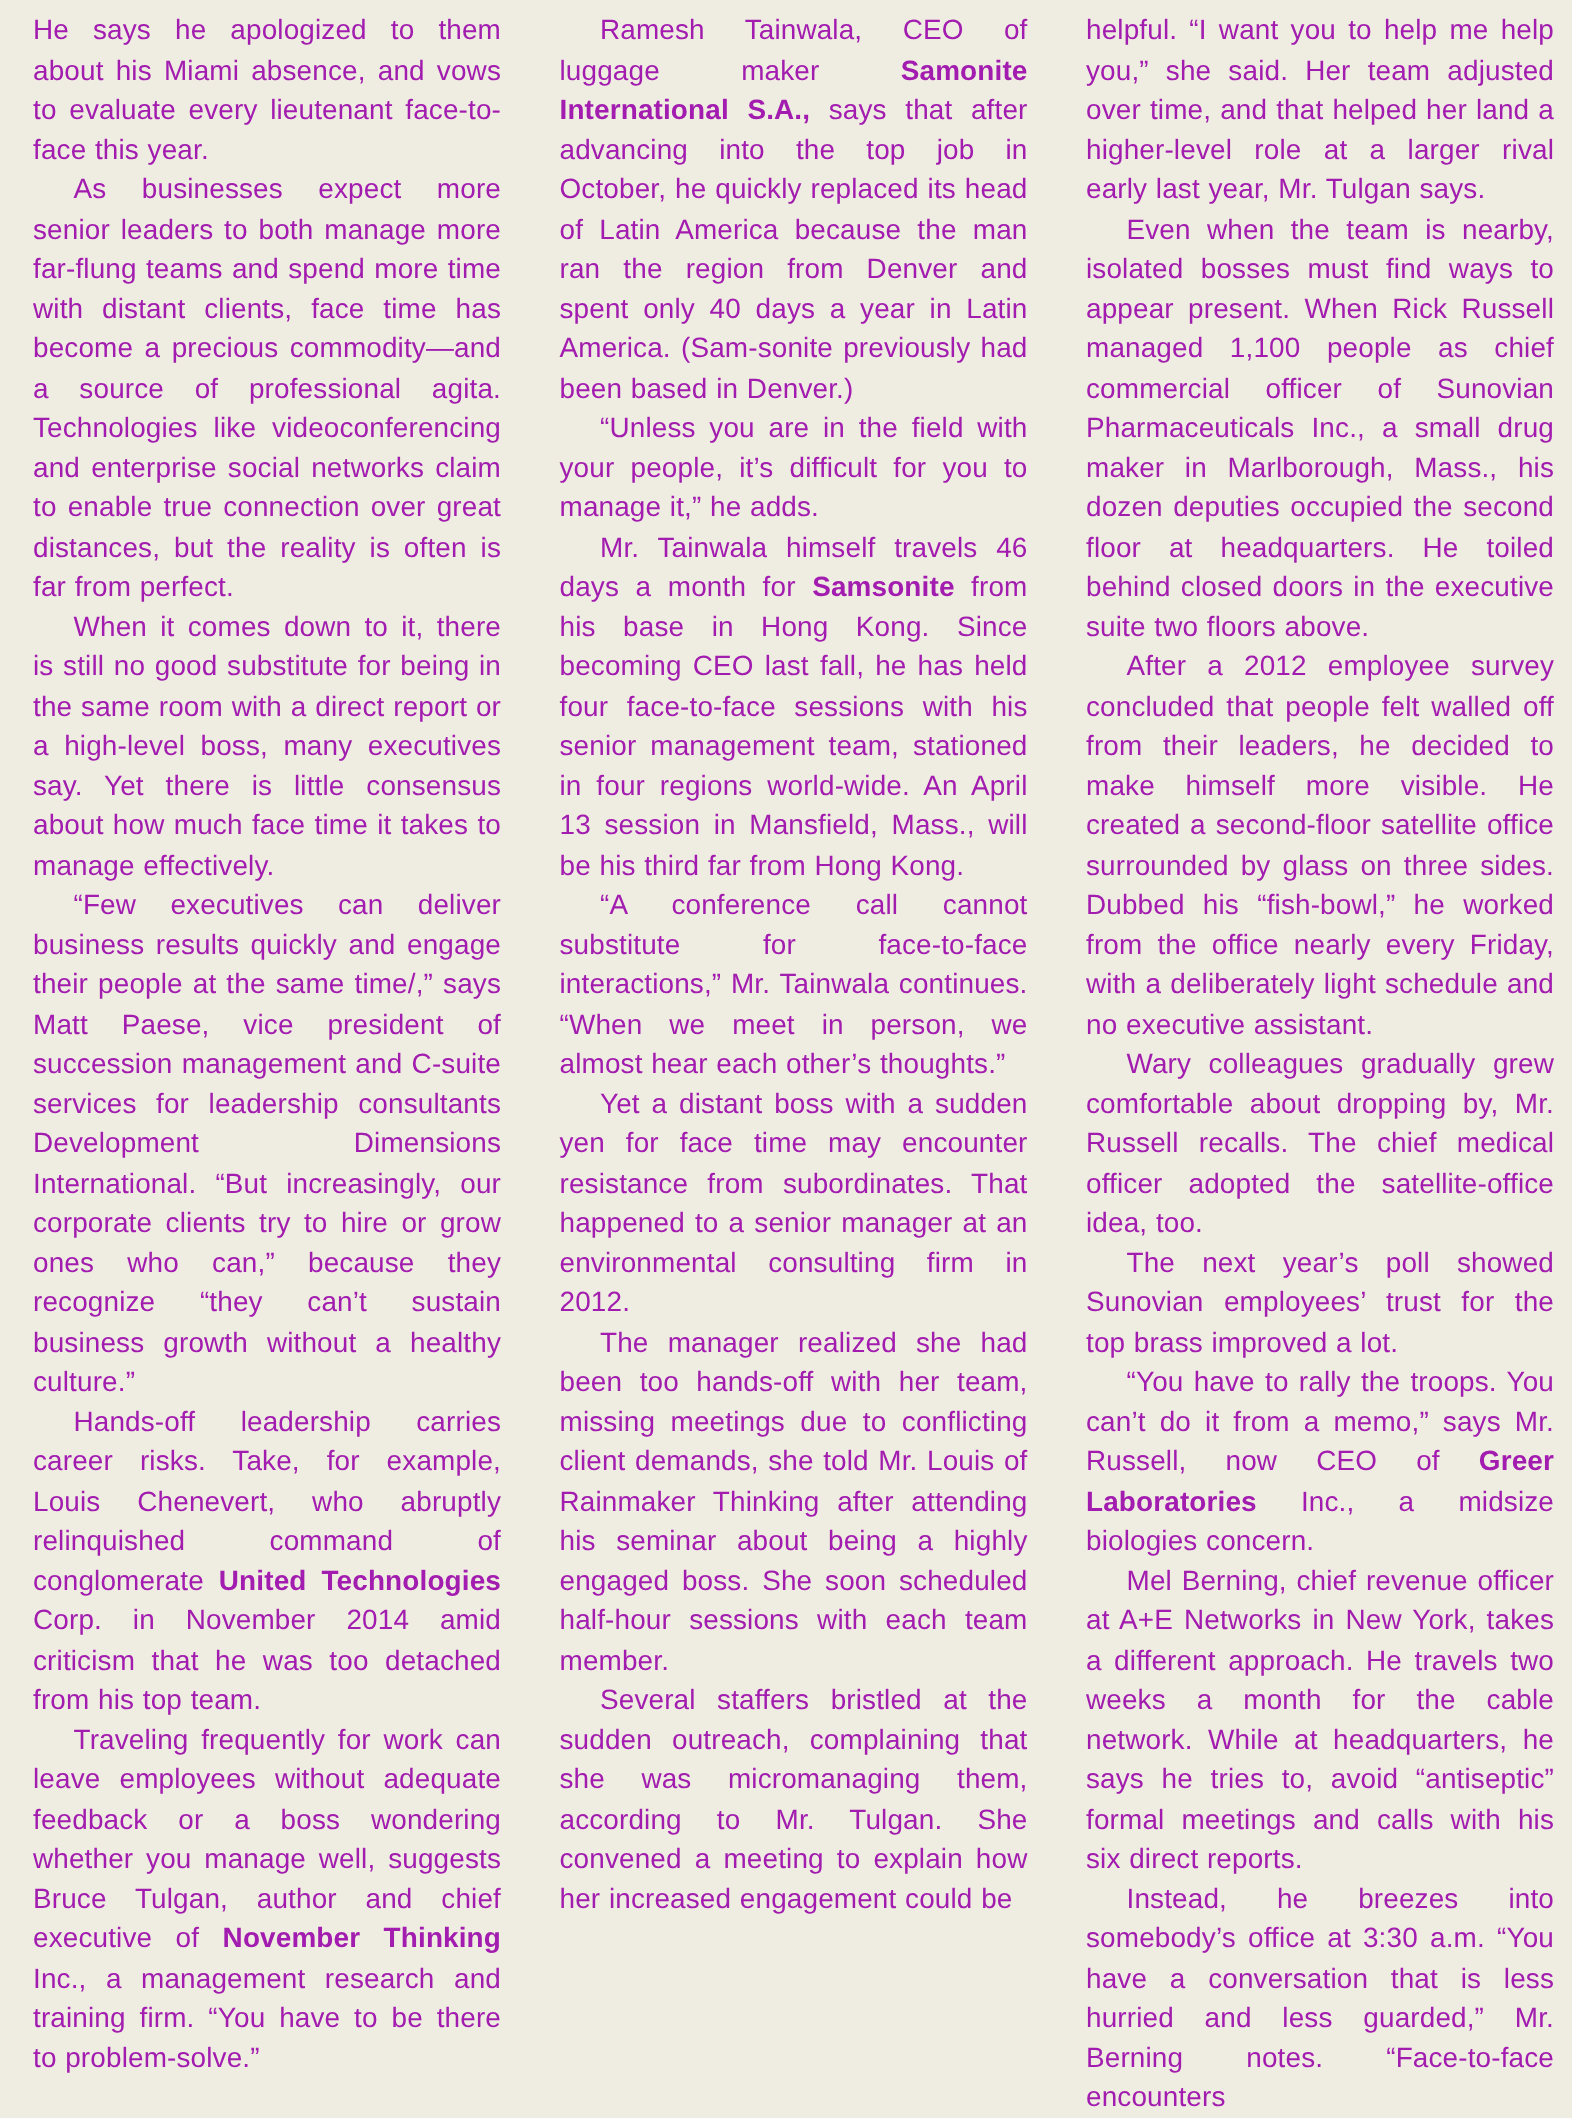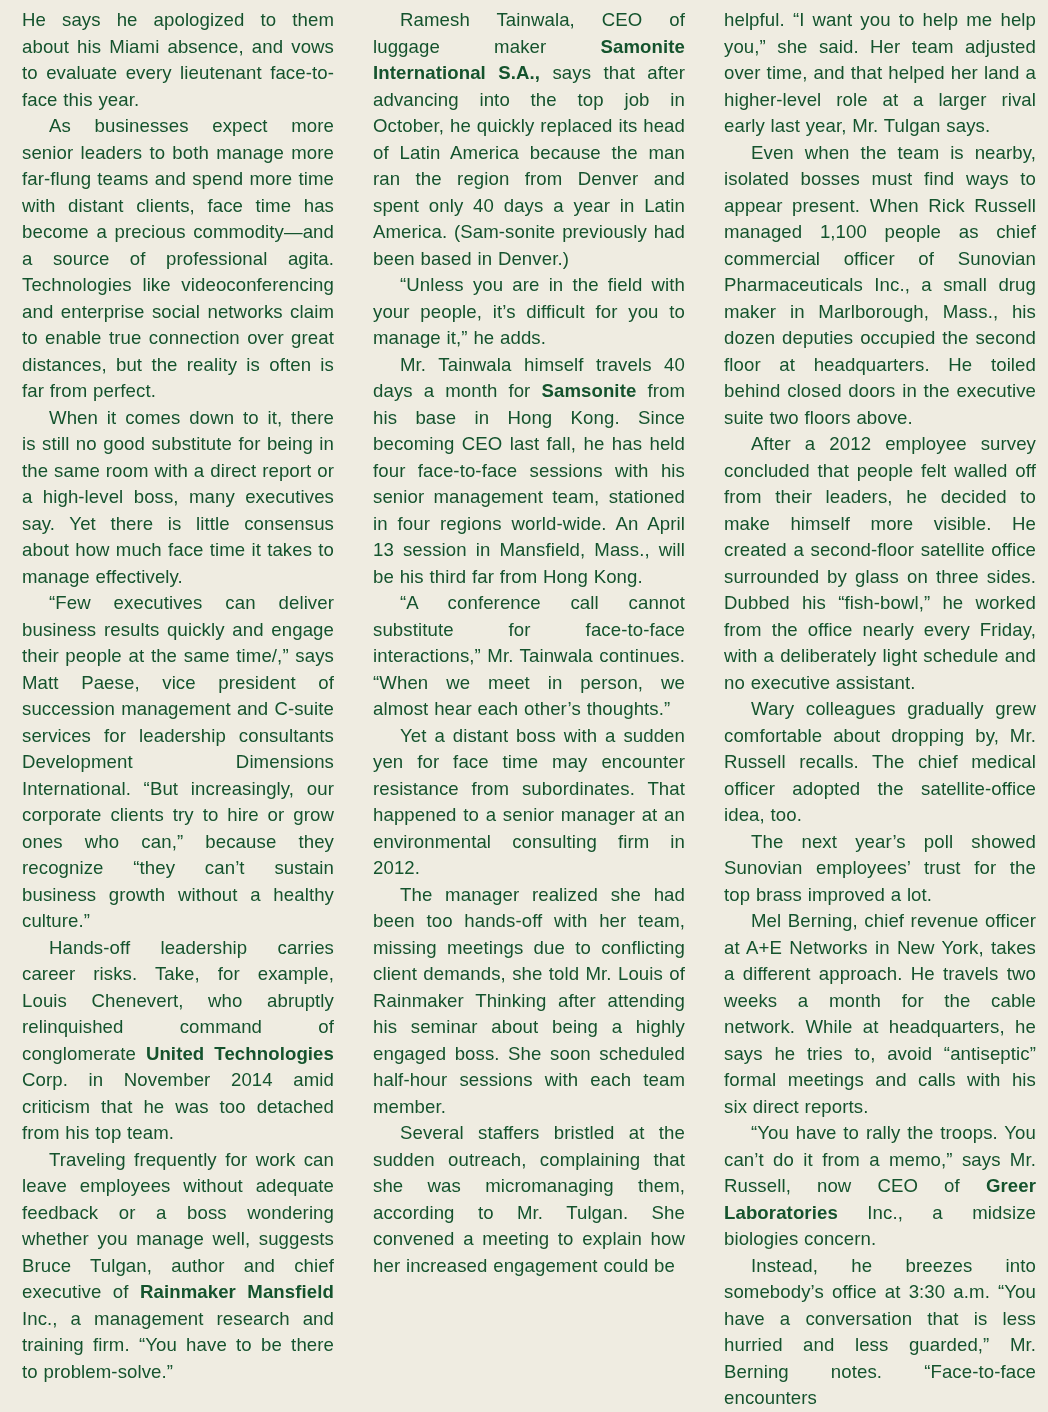--- a/index.html
+++ b/index.html
@@ -23,55 +23,55 @@
     width: 312px;
     flex: 0 0 312px;
   }
   p.para {
     margin: 0;
     padding: 0;
     text-align: justify;
     text-indent: 27px;
     font-size: 18.6px;
     line-height: 26.5px;
-    color: #14532d;
+    color: #a21caf;
     letter-spacing: 0.1px;
     word-spacing: 0.5px;
   }
   p.para.no-indent {
     text-indent: 0;
   }
   .bold {
     font-weight: 700;
   }
 </style>
 </head>
 <body>
 
 <div class="page">
   <div class="col">
       <p class="para no-indent"><span>He says he apologized to them about his Miami absence, and vows to evaluate every lieutenant face-to-face this year.</span></p>
       <p class="para"><span>As businesses expect more senior leaders to both manage more far-flung teams and spend more time with distant clients, face time has become a precious commodity—and a source of professional agita. Technologies like videoconferencing and enterprise social networks claim to enable true connection over great distances, but the reality is often is far from perfect.</span></p>
       <p class="para"><span>When it comes down to it, there is still no good substitute for being in the same room with a direct report or a high-level boss, many executives say. Yet there is little consensus about how much face time it takes to manage effectively.</span></p>
       <p class="para"><span>“Few executives can deliver business results quickly and engage their people at the same time/,” says Matt Paese, vice president of succession management and C-suite services for leadership consultants Development Dimensions International. “But increasingly, our corporate clients try to hire or grow ones who can,” because they recognize “they can’t sustain business growth without a healthy culture.”</span></p>
       <p class="para"><span>Hands-off leadership carries career risks. Take, for example, Louis Chenevert, who abruptly relinquished command of conglomerate </span><span class="bold">United Technologies</span><span> Corp. in November 2014 amid criticism that he was too detached from his top team.</span></p>
-      <p class="para"><span>Traveling frequently for work can leave employees without adequate feedback or a boss wondering whether you manage well, suggests Bruce Tulgan, author and chief executive of </span><span class="bold">Rainmaker Mansfield</span><span> Inc., a management research and training firm. “You have to be there to problem-solve.”</span></p>
+      <p class="para"><span>Traveling frequently for work can leave employees without adequate feedback or a boss wondering whether you manage well, suggests Bruce Tulgan, author and chief executive of </span><span class="bold">November Thinking</span><span> Inc., a management research and training firm. “You have to be there to problem-solve.”</span></p>
     </div>
   <div class="col">
       <p class="para"><span>Ramesh Tainwala, CEO of luggage maker </span><span class="bold">Samonite International S.A.,</span><span> says that after advancing into the top job in October, he quickly replaced its head of Latin America because the man ran the region from Denver and spent only 40 days a year in Latin America. (Sam-sonite previously had been based in Denver.)</span></p>
       <p class="para"><span>“Unless you are in the field with your people, it’s difficult for you to manage it,” he adds.</span></p>
-      <p class="para"><span>Mr. Tainwala himself travels 40 days a month for </span><span class="bold">Samsonite</span><span> from his base in Hong Kong. Since becoming CEO last fall, he has held four face-to-face sessions with his senior management team, stationed in four regions world-wide. An April 13 session in Mansfield, Mass., will be his third far from Hong Kong.</span></p>
+      <p class="para"><span>Mr. Tainwala himself travels 46 days a month for </span><span class="bold">Samsonite</span><span> from his base in Hong Kong. Since becoming CEO last fall, he has held four face-to-face sessions with his senior management team, stationed in four regions world-wide. An April 13 session in Mansfield, Mass., will be his third far from Hong Kong.</span></p>
       <p class="para"><span>“A conference call cannot substitute for face-to-face interactions,” Mr. Tainwala continues. “When we meet in person, we almost hear each other’s thoughts.”</span></p>
       <p class="para"><span>Yet a distant boss with a sudden yen for face time may encounter resistance from subordinates. That happened to a senior manager at an environmental consulting firm in 2012.</span></p>
       <p class="para"><span>The manager realized she had been too hands-off with her team, missing meetings due to conflicting client demands, she told Mr. Louis of Rainmaker Thinking after attending his seminar about being a highly engaged boss. She soon scheduled half-hour sessions with each team member.</span></p>
       <p class="para"><span>Several staffers bristled at the sudden outreach, complaining that she was micromanaging them, according to Mr. Tulgan. She convened a meeting to explain how her increased engagement could be</span></p>
     </div>
   <div class="col">
       <p class="para no-indent"><span>helpful. “I want you to help me help you,” she said. Her team adjusted over time, and that helped her land a higher-level role at a larger rival early last year, Mr. Tulgan says.</span></p>
       <p class="para"><span>Even when the team is nearby, isolated bosses must find ways to appear present. When Rick Russell managed 1,100 people as chief commercial officer of Sunovian Pharmaceuticals Inc., a small drug maker in Marlborough, Mass., his dozen deputies occupied the second floor at headquarters. He toiled behind closed doors in the executive suite two floors above.</span></p>
       <p class="para"><span>After a 2012 employee survey concluded that people felt walled off from their leaders, he decided to make himself more visible. He created a second-floor satellite office surrounded by glass on three sides. Dubbed his “fish-bowl,” he worked from the office nearly every Friday, with a deliberately light schedule and no executive assistant.</span></p>
       <p class="para"><span>Wary colleagues gradually grew comfortable about dropping by, Mr. Russell recalls. The chief medical officer adopted the satellite-office idea, too.</span></p>
       <p class="para"><span>The next year’s poll showed Sunovian employees’ trust for the top brass improved a lot.</span></p>
+      <p class="para"><span>“You have to rally the troops. You can’t do it from a memo,” says Mr. Russell, now CEO of </span><span class="bold">Greer Laboratories</span><span> Inc., a midsize biologies concern.</span></p>
       <p class="para"><span>Mel Berning, chief revenue officer at A+E Networks in New York, takes a different approach. He travels two weeks a month for the cable network. While at headquarters, he says he tries to, avoid “antiseptic” formal meetings and calls with his six direct reports.</span></p>
-      <p class="para"><span>“You have to rally the troops. You can’t do it from a memo,” says Mr. Russell, now CEO of </span><span class="bold">Greer Laboratories</span><span> Inc., a midsize biologies concern.</span></p>
       <p class="para"><span>Instead, he breezes into somebody’s office at 3:30 a.m. “You have a conversation that is less hurried and less guarded,” Mr. Berning notes. “Face-to-face encounters</span></p>
     </div>
 </div>
 
 </body></html>

